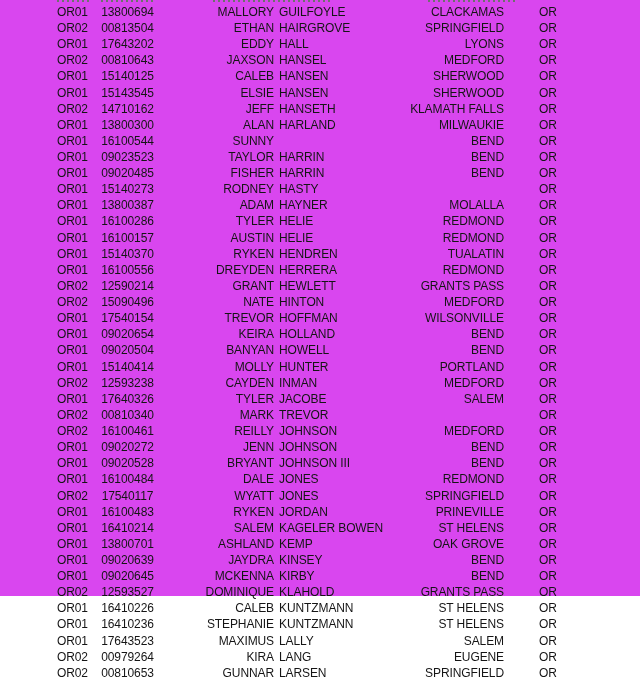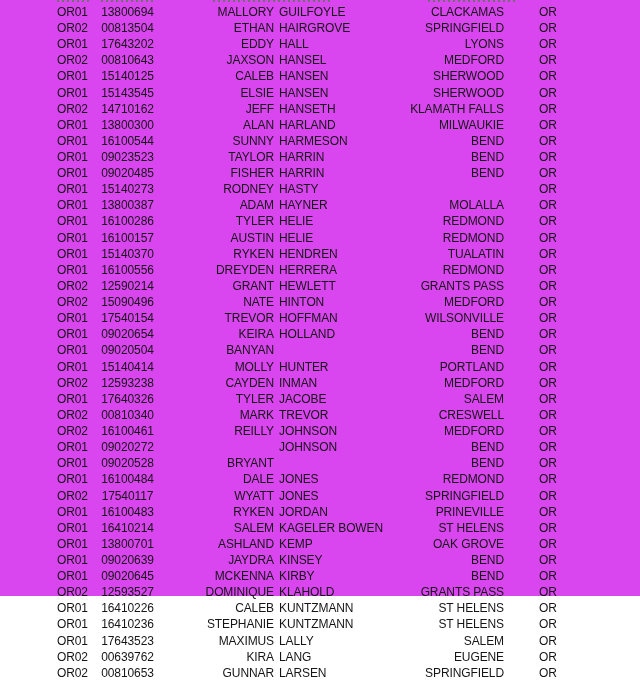--- a/index.html
+++ b/index.html
@@ -122,21 +122,20 @@
       <span class="cell c-id">13800300</span>
       <span class="cell c-first">ALAN</span>
       <span class="cell c-last">HARLAND</span>
       <span class="cell c-city">MILWAUKIE</span>
       <span class="cell c-state">OR</span>
     </div>
     <div class="row" style="top: 132.86px;">
       <span class="cell c-code">OR01</span>
       <span class="cell c-id">16100544</span>
       <span class="cell c-first">SUNNY</span>
-      <span class="cell c-last">HARMESON</span>
       <span class="cell c-city">BEND</span>
       <span class="cell c-state">OR</span>
     </div>
     <div class="row" style="top: 148.98px;">
       <span class="cell c-code">OR01</span>
       <span class="cell c-id">09023523</span>
       <span class="cell c-first">TAYLOR</span>
       <span class="cell c-last">HARRIN</span>
       <span class="cell c-city">BEND</span>
       <span class="cell c-state">OR</span>
@@ -225,20 +224,21 @@
       <span class="cell c-id">09020654</span>
       <span class="cell c-first">KEIRA</span>
       <span class="cell c-last">HOLLAND</span>
       <span class="cell c-city">BEND</span>
       <span class="cell c-state">OR</span>
     </div>
     <div class="row" style="top: 342.42px;">
       <span class="cell c-code">OR01</span>
       <span class="cell c-id">09020504</span>
       <span class="cell c-first">BANYAN</span>
+      <span class="cell c-last">HOWELL</span>
       <span class="cell c-city">BEND</span>
       <span class="cell c-state">OR</span>
     </div>
     <div class="row" style="top: 358.54px;">
       <span class="cell c-code">OR01</span>
       <span class="cell c-id">15140414</span>
       <span class="cell c-first">MOLLY</span>
       <span class="cell c-last">HUNTER</span>
       <span class="cell c-city">PORTLAND</span>
       <span class="cell c-state">OR</span>
@@ -257,42 +257,43 @@
       <span class="cell c-first">TYLER</span>
       <span class="cell c-last">JACOBE</span>
       <span class="cell c-city">SALEM</span>
       <span class="cell c-state">OR</span>
     </div>
     <div class="row" style="top: 406.9px;">
       <span class="cell c-code">OR02</span>
       <span class="cell c-id">00810340</span>
       <span class="cell c-first">MARK</span>
       <span class="cell c-last">TREVOR</span>
-      <span class="cell c-city">CRESWELL</span>
       <span class="cell c-state">OR</span>
     </div>
     <div class="row" style="top: 423.02px;">
       <span class="cell c-code">OR02</span>
       <span class="cell c-id">16100461</span>
       <span class="cell c-first">REILLY</span>
       <span class="cell c-last">JOHNSON</span>
       <span class="cell c-city">MEDFORD</span>
       <span class="cell c-state">OR</span>
     </div>
     <div class="row" style="top: 439.14px;">
       <span class="cell c-code">OR01</span>
       <span class="cell c-id">09020272</span>
+      <span class="cell c-first">JENN</span>
       <span class="cell c-last">JOHNSON</span>
       <span class="cell c-city">BEND</span>
       <span class="cell c-state">OR</span>
     </div>
     <div class="row" style="top: 455.26px;">
       <span class="cell c-code">OR01</span>
       <span class="cell c-id">09020528</span>
       <span class="cell c-first">BRYANT</span>
+      <span class="cell c-last">JOHNSON III</span>
       <span class="cell c-city">BEND</span>
       <span class="cell c-state">OR</span>
     </div>
     <div class="row" style="top: 471.38px;">
       <span class="cell c-code">OR01</span>
       <span class="cell c-id">16100484</span>
       <span class="cell c-first">DALE</span>
       <span class="cell c-last">JONES</span>
       <span class="cell c-city">REDMOND</span>
       <span class="cell c-state">OR</span>
@@ -372,21 +373,21 @@
     <div class="row" style="top: 632.58px;">
       <span class="cell c-code">OR01</span>
       <span class="cell c-id">17643523</span>
       <span class="cell c-first">MAXIMUS</span>
       <span class="cell c-last">LALLY</span>
       <span class="cell c-city">SALEM</span>
       <span class="cell c-state">OR</span>
     </div>
     <div class="row" style="top: 648.7px;">
       <span class="cell c-code">OR02</span>
-      <span class="cell c-id">00639762</span>
+      <span class="cell c-id">00979264</span>
       <span class="cell c-first">KIRA</span>
       <span class="cell c-last">LANG</span>
       <span class="cell c-city">EUGENE</span>
       <span class="cell c-state">OR</span>
     </div>
     <div class="row" style="top: 664.82px;">
       <span class="cell c-code">OR02</span>
       <span class="cell c-id">00810653</span>
       <span class="cell c-first">GUNNAR</span>
       <span class="cell c-last">LARSEN</span>

